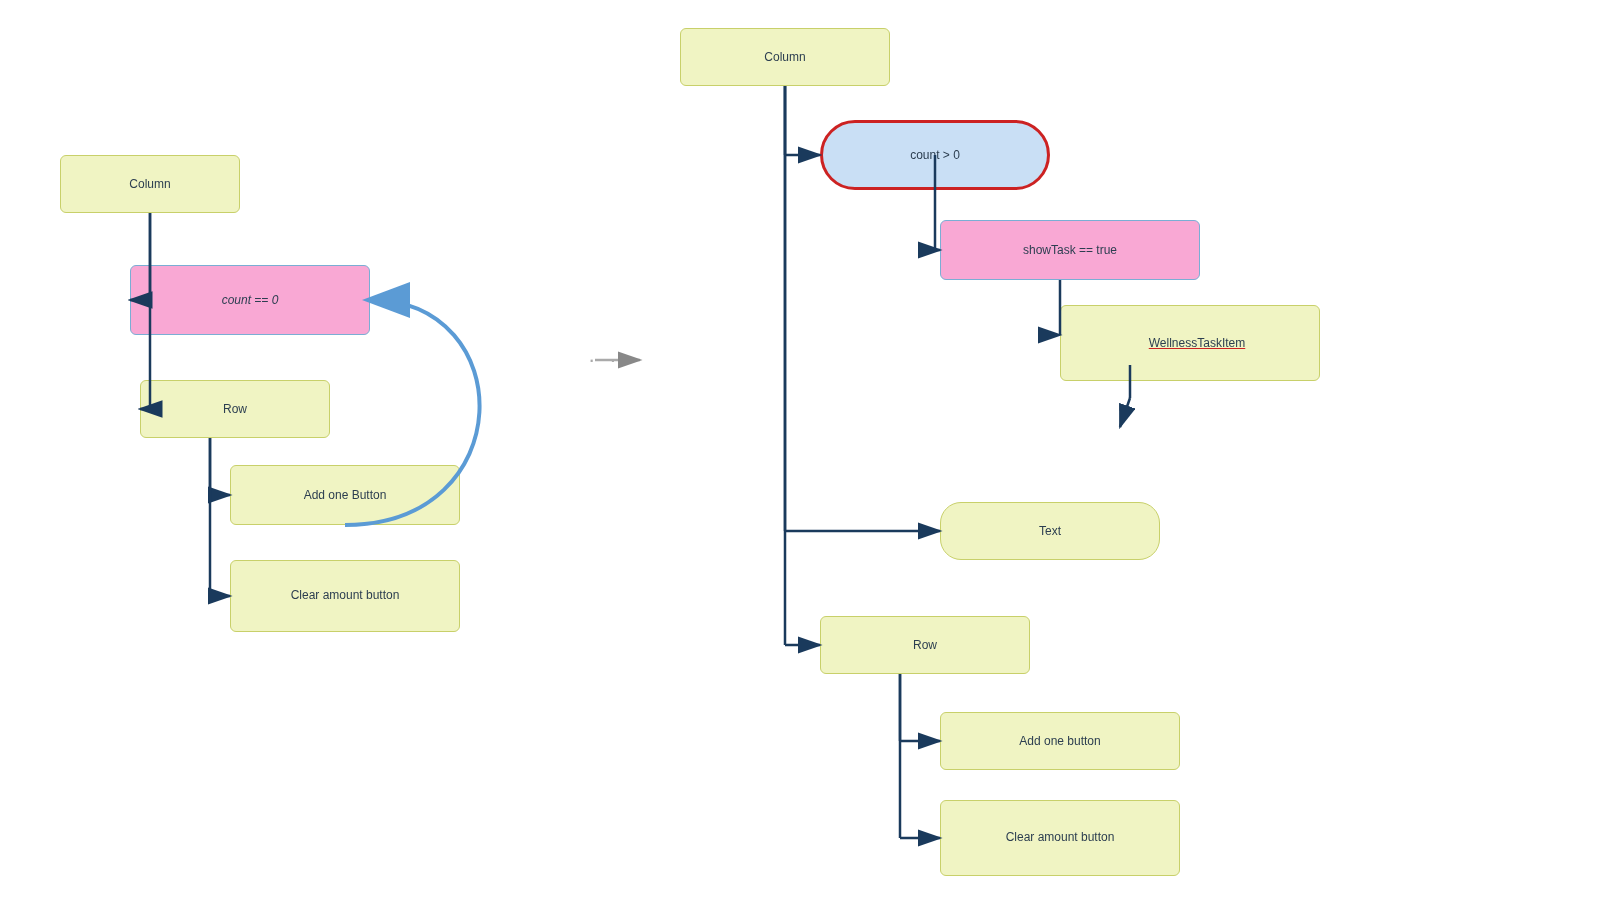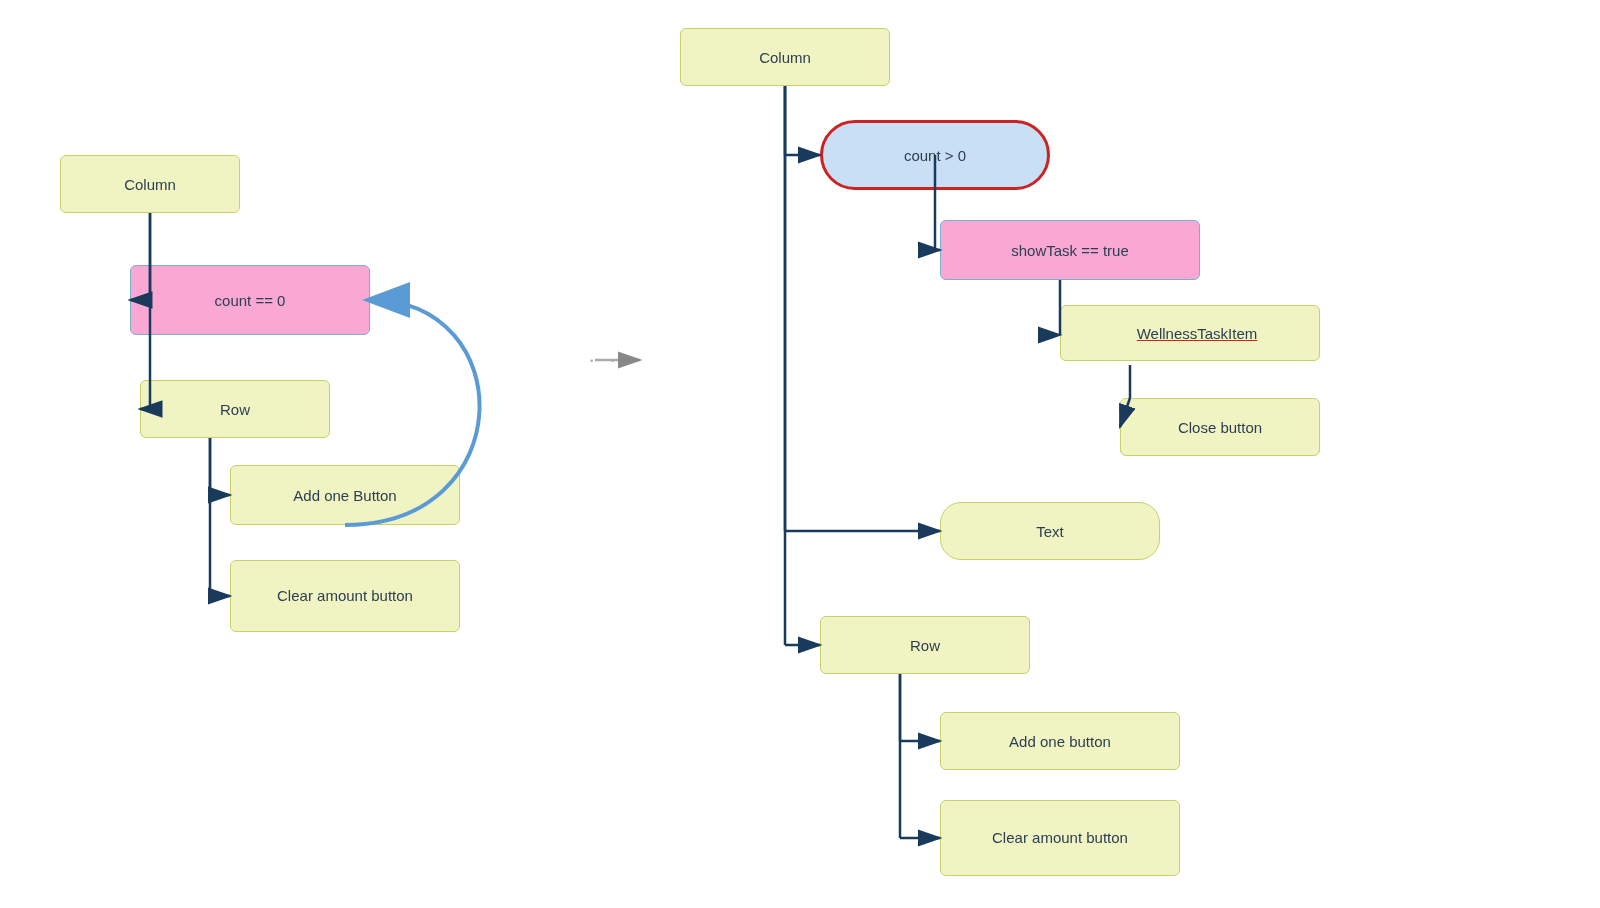--- a/index.html
+++ b/index.html
@@ -16,21 +16,21 @@
       height: 908px;
       position: relative;
     }
     .node {
       position: absolute;
       border-radius: 6px;
       display: flex;
       align-items: center;
       justify-content: center;
       text-align: center;
-      font-size: 15px;
+      font-size: 12px;
       font-weight: 400;
       color: #2c3e50;
       padding: 8px 14px;
     }
     .node-yellow {
       background: #f0f4c3;
       border: 1.5px solid #c8d06a;
     }
     .node-blue {
       background: #f9a8d4;
@@ -56,38 +56,37 @@
       pointer-events: none;
     }
   </style>
 </head>
 <body>
 
 <div class="diagram">
 
   <div class="node node-yellow" style="left:60px; top:155px; width:180px; height:58px;">Column</div>
 
-  <div class="node node-blue" style="left:130px; top:265px; width:240px; height:70px;">count == 0</div>
+  <div class="node node-blue" style="left:130px; top:265px; width:240px; height:70px;font-style:italic;">count == 0</div>
 
   <div class="node node-yellow" style="left:140px; top:380px; width:190px; height:58px;">Row</div>
 
   <div class="node node-yellow" style="left:230px; top:465px; width:230px; height:60px;">Add one Button</div>
 
   <div class="node node-yellow" style="left:230px; top:560px; width:230px; height:72px; line-height:1.3;">Clear amount
 button</div>
 
   <div class="node node-yellow" style="left:680px; top:28px; width:210px; height:58px;">Column</div>
 
   <div class="node node-blue-oval" style="left:820px; top:120px; width:230px; height:70px;">count &gt; 0</div>
 
   <div class="node node-blue" style="left:940px; top:220px; width:260px; height:60px;">showTask == true</div>
 
-  <div class="node node-yellow-underline" style="left:1060px; top:305px; width:260px; height:56px;padding-left:28px;">WellnessTaskItem</div>
+  <div class="node node-yellow-underline" style="left:1060px; top:305px; width:260px; height:76px;padding-left:28px;">WellnessTaskItem</div>
 
-  <div class="node node-yellow" style="left:1120px; top:398px; width:200px; height:58px;">Close button</div>
 
   <div class="node node-yellow" style="left:940px; top:502px; width:220px; height:58px;border-radius:21px;">Text</div>
 
   <div class="node node-yellow" style="left:820px; top:616px; width:210px; height:58px;">Row</div>
 
   <div class="node node-yellow" style="left:940px; top:712px; width:240px; height:58px;">Add one button</div>
 
   <div class="node node-yellow" style="left:940px; top:800px; width:240px; height:76px; line-height:1.3;">Clear amount
 button</div>
 

